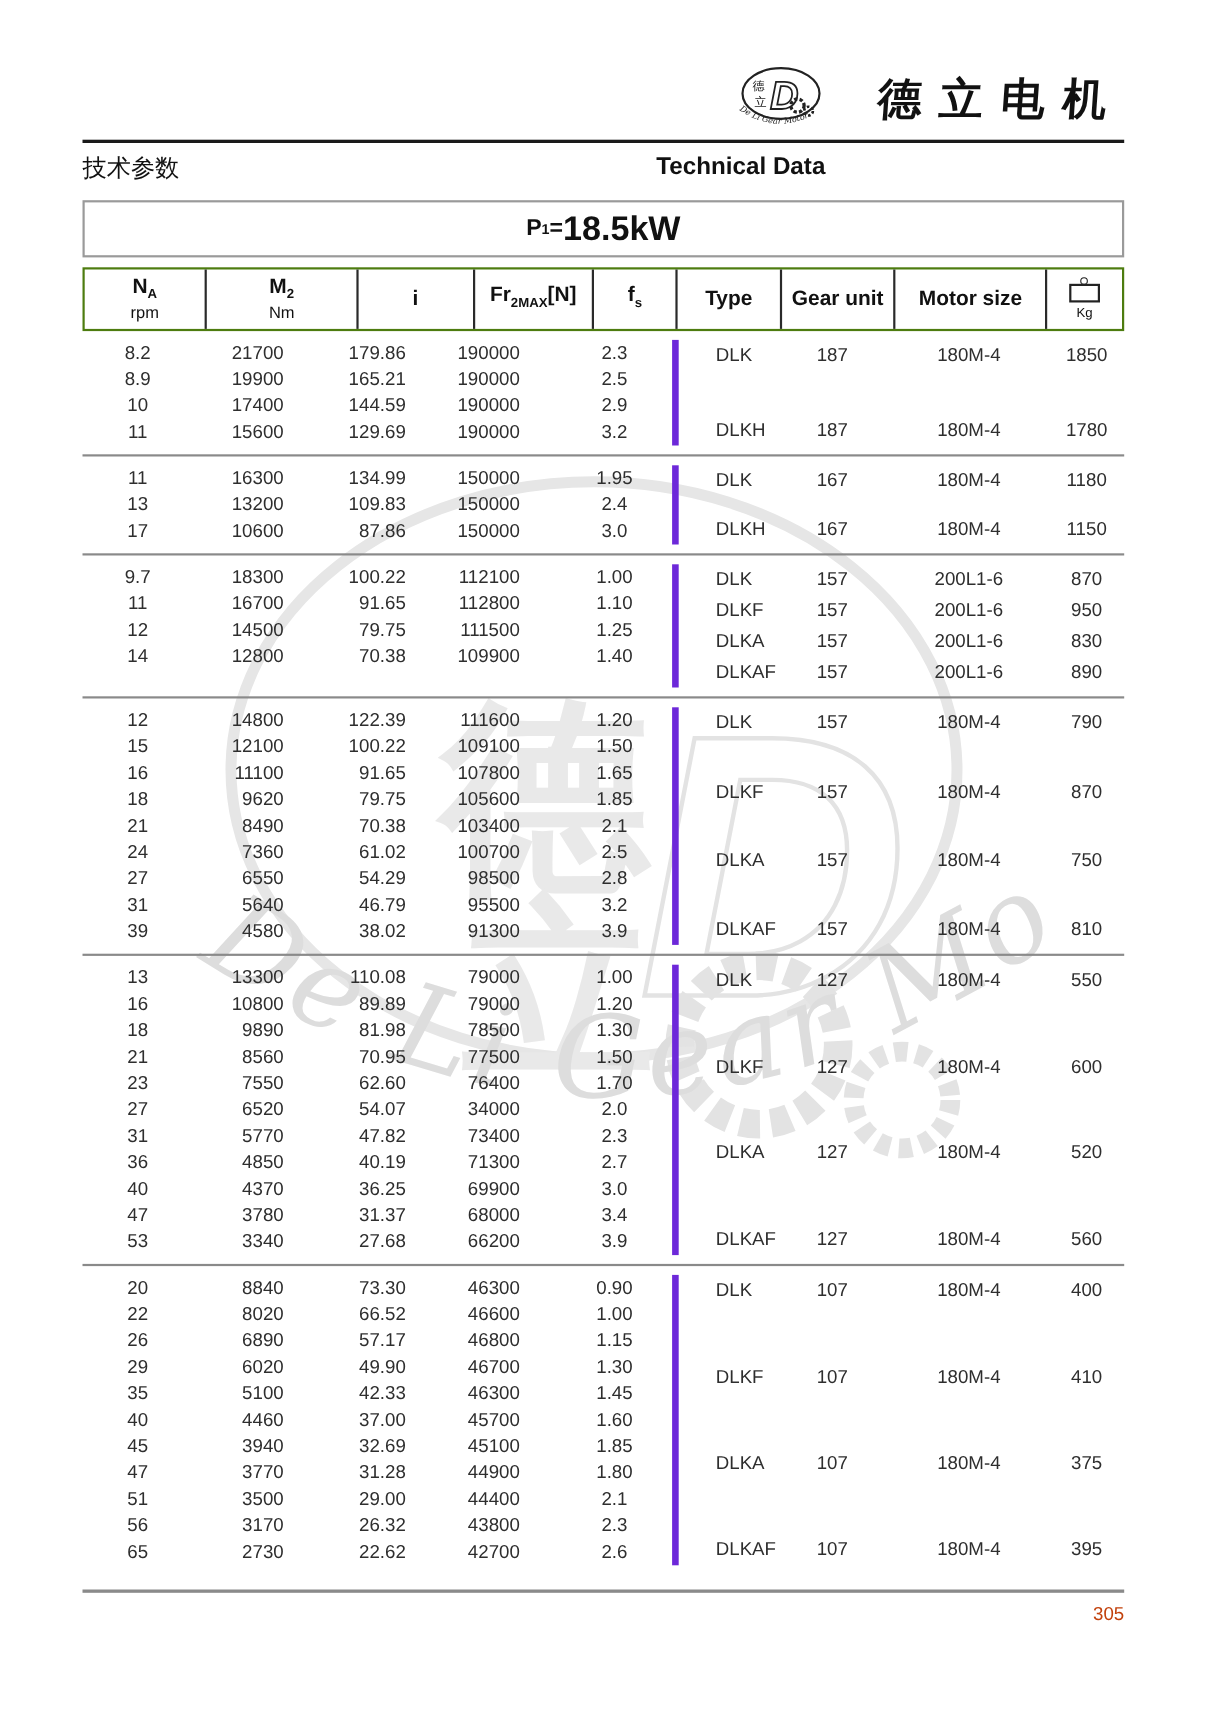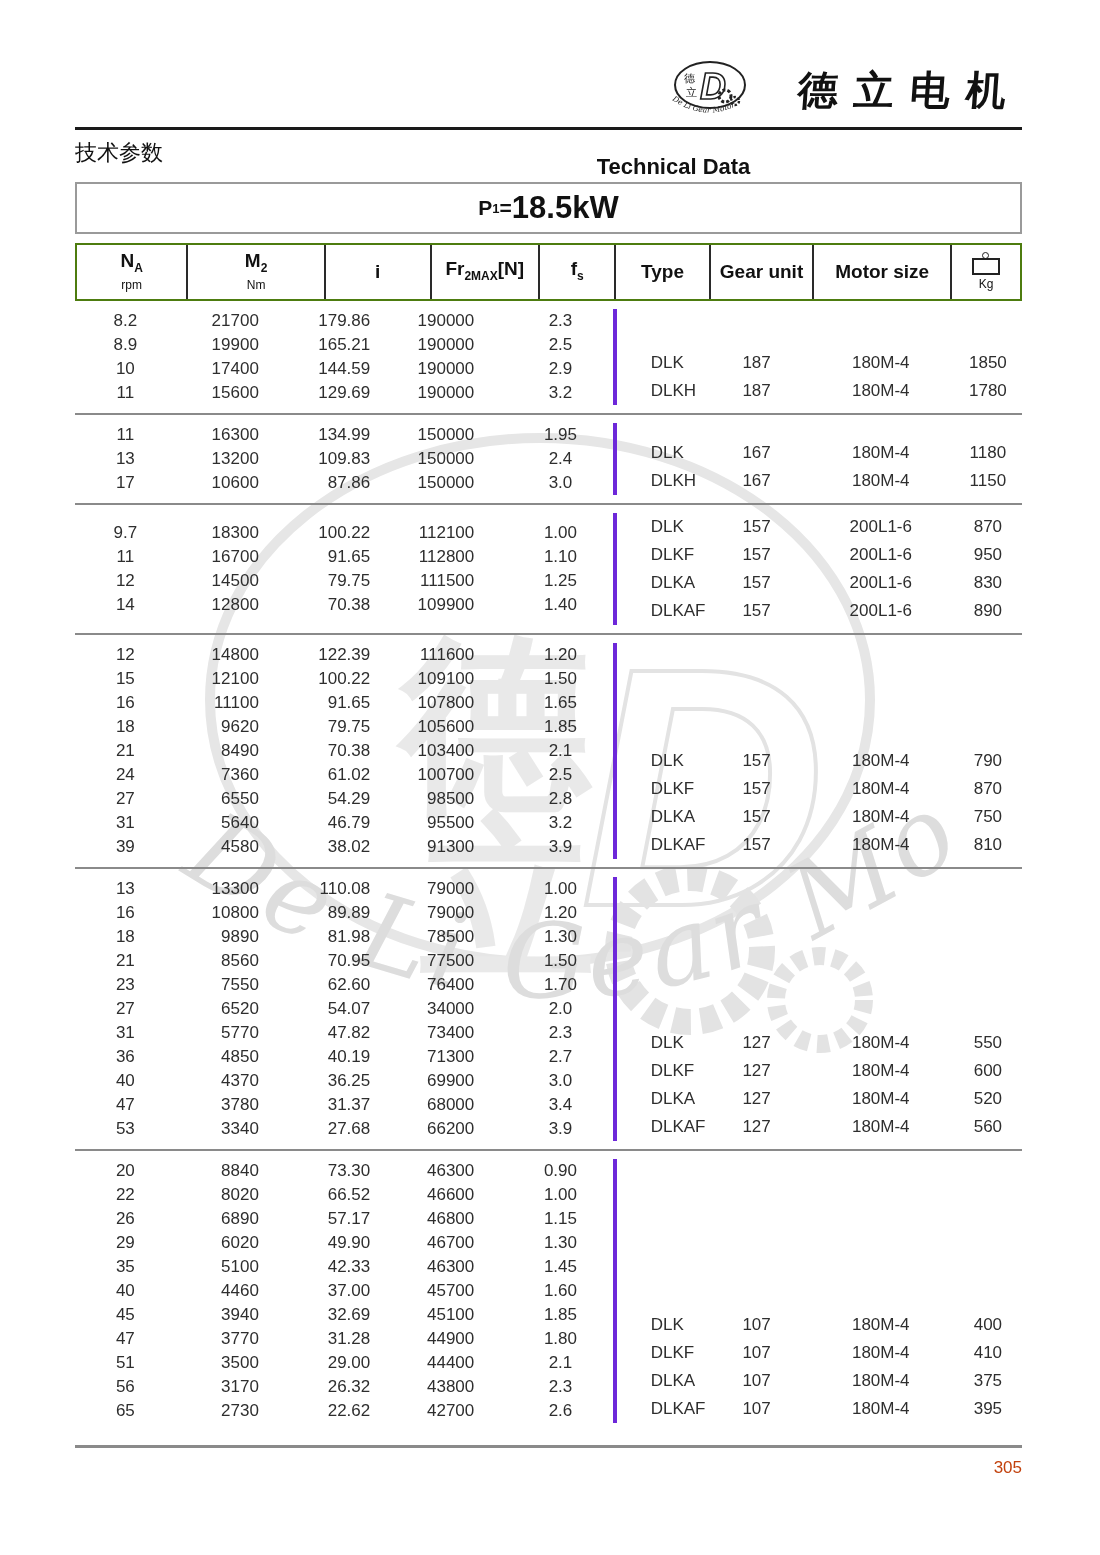--- a/index.html
+++ b/index.html
@@ -9,52 +9,52 @@
   .content{position:absolute;left:75px;top:55px;width:947px;z-index:1;}
 
   
   .logo-row{height:70px;display:flex;justify-content:flex-end;align-items:center;gap:34px;}
   .brand{font-size:40px;font-weight:bold;letter-spacing:16px;color:#111;
          font-family:"DejaVu Sans", sans-serif;transform:skewX(-4deg);white-space:nowrap;}
   .top-rule{height:3px;background:#1a1a1a;margin-top:2px;}
 
   .section-row{position:relative;margin-top:8px;height:32px;}
   .section-cn{font-size:22px;font-weight:normal;color:#111;font-family:"DejaVu Sans", sans-serif;}
-  .section-en{position:absolute;top:16px;left:63.2%;transform:translateX(-50%);
+  .section-en{position:absolute;top:0;left:63.2%;transform:translateX(-50%);
               font-size:22px;font-weight:bold;color:#111;}
 
   
   .title-box{margin-top:12px;height:48px;border:2px solid #9a9a9a;display:flex;
              align-items:center;justify-content:center;font-weight:bold;color:#111;}
   .tb-p{font-size:21px;}
   .tb-sub{font-size:13px;vertical-align:sub;}
   .tb-big{font-size:31px;}
 
   
   .thead{margin-top:9px;height:58px;border:2px solid #4d7c0f;display:flex;box-sizing:border-box;}
   .th{border-right:2px solid #2a2a2a;display:flex;flex-direction:column;
       align-items:center;justify-content:center;box-sizing:border-box;color:#111;}
   .th:last-child{border-right:none;}
   .th-main{font-size:19px;font-weight:bold;line-height:20px;}
   .subs{font-size:12px;font-weight:bold;vertical-align:sub;}
-  .th-unit{font-size:12px;line-height:16px;}
+  .th-unit{font-size:15px;line-height:16px;}
   .w-na{width:11.8%;} .w-m2{width:14.6%;} .w-i{width:11.2%;} .w-fr{width:11.5%;}
   .w-fs{width:8.1%;} .w-type{width:10.0%;} .w-gear{width:11.0%;} .w-motor{width:14.6%;} .w-kg{width:7.2%;}
   .kg-icon{display:flex;flex-direction:column;align-items:center;margin-bottom:1px;}
   .kg-knob{width:5px;height:5px;border:1.5px solid #222;border-radius:50%;background:#fff;margin-bottom:-1px;}
   .kg-body{width:24px;height:13px;border:2px solid #222;background:#fff;}
   .kg-label{font-size:12px;line-height:16px;}
 
   
   .tbody{border-bottom:3px solid #8a8a8a;}
   .group{display:flex;border-bottom:2px solid #8a8a8a;padding:8px 0;}
   .group:last-child{border-bottom:none;padding-bottom:22px;}
-  .g-left{width:57.2%;border-right:4px solid #6d28d9;display:flex;flex-direction:column;
-          justify-content:center;box-sizing:border-box;}
-  .g-right{width:42.8%;display:flex;flex-direction:column;justify-content:flex-end;}
+  .g-left{width:57.2%;border-right:6px solid #6d28d9;display:flex;flex-direction:column;
+          justify-content:flex-start;box-sizing:border-box;}
+  .g-right{width:42.8%;display:flex;flex-direction:column;justify-content:space-between;}
   .drow{display:flex;height:24px;align-items:center;font-size:17px;}
   .trow{display:flex;height:28px;align-items:center;font-size:17px;}
   .c{display:flex;align-items:center;box-sizing:border-box;height:100%;}
   .na{width:20.6%;justify-content:center;padding-right:10px;}
   .m2{width:25.5%;justify-content:flex-end;padding-right:64px;}
   .ci{width:19.6%;justify-content:flex-end;padding-right:58px;}
   .fr{width:20.1%;justify-content:flex-end;padding-right:62px;}
   .fs{width:14.2%;justify-content:center;padding-right:28px;}
   .type{width:23.4%;justify-content:flex-start;padding-left:34px;}
   .gear{width:25.7%;justify-content:center;padding-right:14px;}

